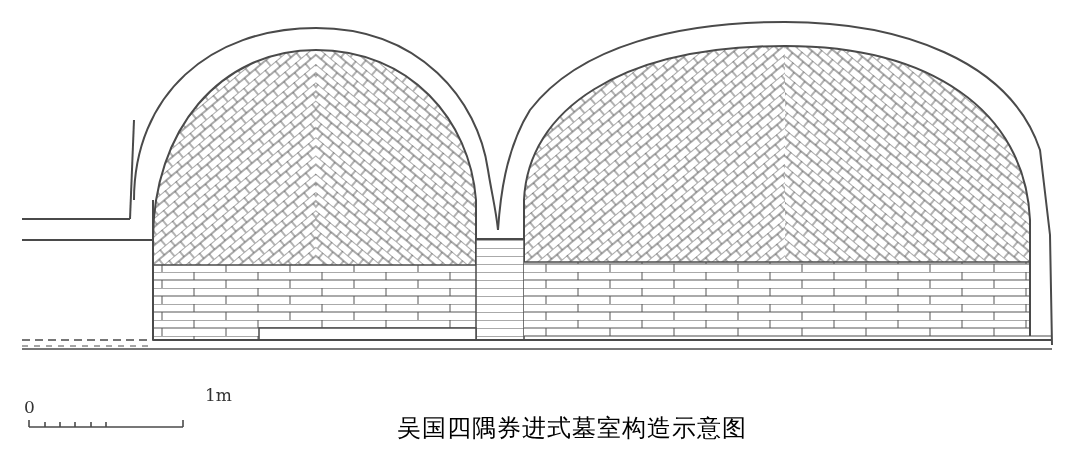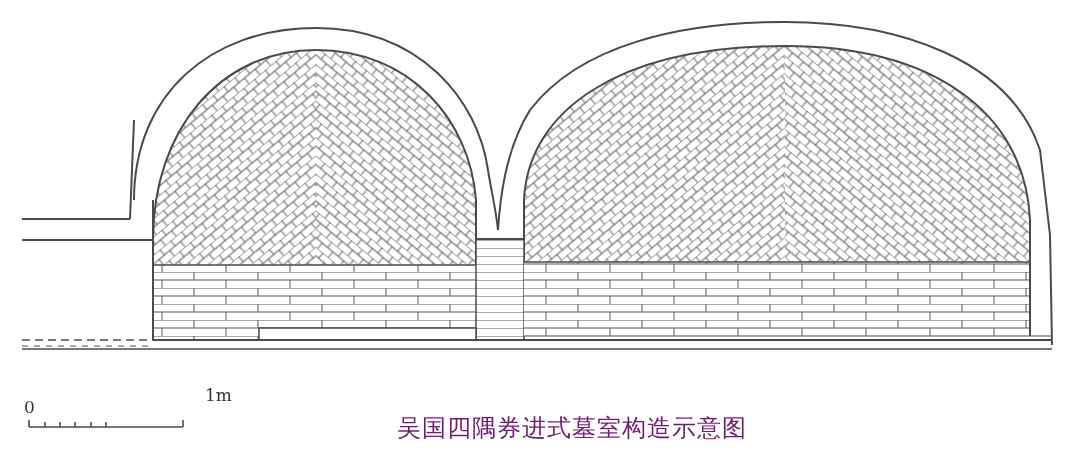--- a/index.html
+++ b/index.html
@@ -1,19 +1,19 @@
 <!DOCTYPE html>
 <html><head>
 <meta charset="utf-8">
 <style>
   html, body { margin:0; padding:0; background:#ffffff; }
   body { width:1080px; height:450px; position:relative; overflow:hidden; font-family:"DejaVu Sans", sans-serif; }
   #diagram { position:absolute; left:0; top:0; width:1080px; height:450px; }
   .scale-label { position:absolute; font-family:"DejaVu Serif", serif; font-size:17px; color:#333; }
-  #caption { position:absolute; left:397px; top:412px; font-size:24px; color:#701a75; letter-spacing:1px; white-space:nowrap; }
+  #caption { position:absolute; left:397px; top:412px; font-size:24px; color:#000000; letter-spacing:1px; white-space:nowrap; }
 </style>
 </head>
 <body>
 
 <svg id="diagram" viewBox="0 0 1080 450" xmlns="http://www.w3.org/2000/svg">
   <defs>
 
     <pattern id="brickDiagL" width="14" height="14" patternUnits="userSpaceOnUse" patternTransform="rotate(-40)">
       <rect width="14" height="14" fill="#fff"></rect>
       <line x1="0" y1="0" x2="14" y2="0" stroke="#555" stroke-width="1"></line>

